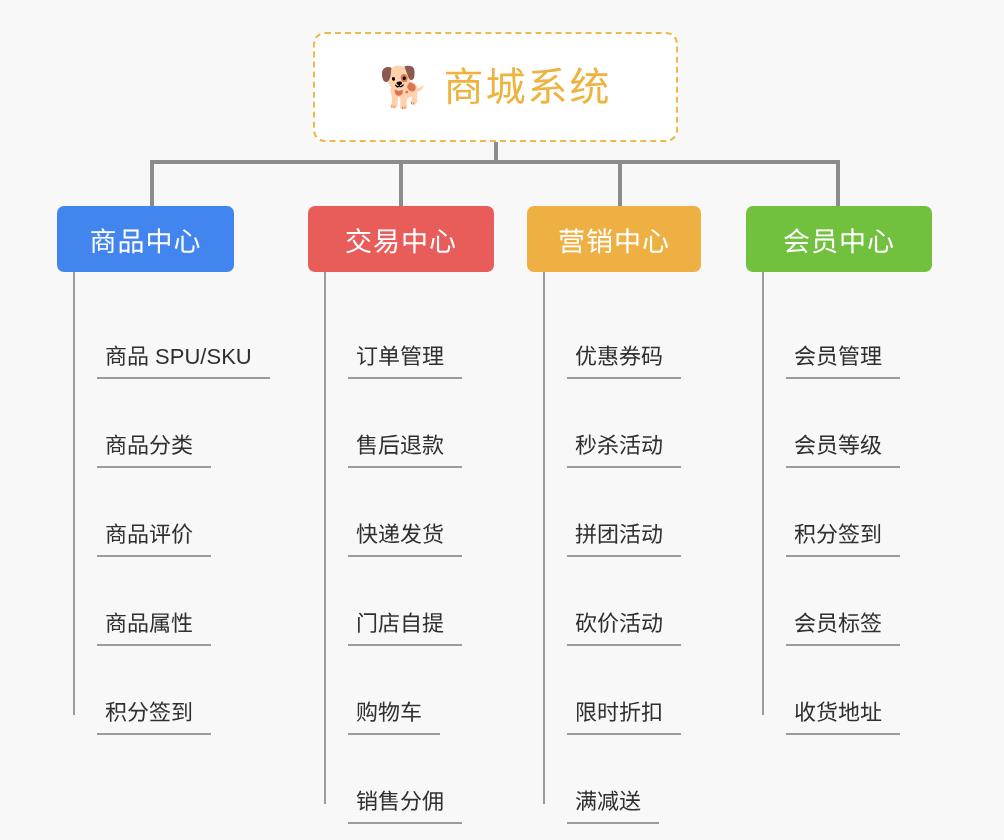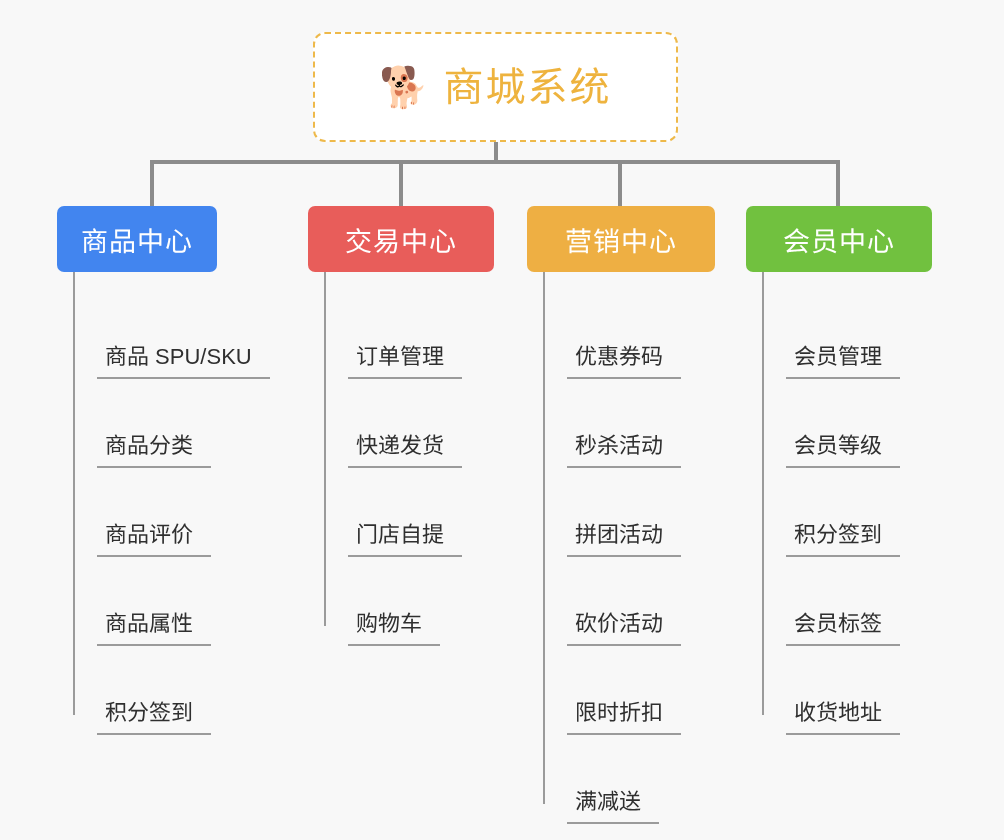--- a/index.html
+++ b/index.html
@@ -126,23 +126,23 @@
     padding-left: 8px;
     padding-right: 18px;
   }
 
   
   .col-0 { left: 57px;  }
   .col-1 { left: 308px; }
   .col-2 { left: 527px; }
   .col-3 { left: 746px; }
 
-  .col-0 .cat-header { width: 160px; }
+  .col-0 .cat-header { width: 177px; }
   .col-1 .cat-header { width: 186px; }
-  .col-2 .cat-header { width: 188px; }
+  .col-2 .cat-header { width: 174px; }
   .col-3 .cat-header { width: 186px; }
 </style>
 </head>
 <body style="background: rgb(248, 248, 248);">
 
 <div id="mindmap">
 
   <div class="root-node" style="border-color: rgb(238, 185, 74); background: rgb(255, 255, 255);">
     <span class="root-emoji">🐕</span>
     <span class="root-title" style="color: rgb(238, 179, 62);">商城系统</span>
@@ -182,27 +182,33 @@
   <div class="column col-1">
     <div class="cat-header" style="background: rgb(232, 93, 90);">
       <span>交易中心</span>
     </div>
     <div class="leaf-wrap">
       <div class="leaf-trunk"></div>
       <div class="leaf-item">
         <span class="leaf-label">订单管理</span>
       </div>
       <div class="leaf-item">
+        <span class="leaf-label">售后退款</span>
+      </div>
+      <div class="leaf-item">
         <span class="leaf-label">快递发货</span>
       </div>
       <div class="leaf-item">
         <span class="leaf-label">门店自提</span>
       </div>
       <div class="leaf-item">
         <span class="leaf-label">购物车</span>
+      </div>
+      <div class="leaf-item">
+        <span class="leaf-label">销售分佣</span>
       </div>
     </div>
   </div>
 
   <div class="column col-2">
     <div class="cat-header" style="background: rgb(238, 175, 67);">
       <span>营销中心</span>
     </div>
     <div class="leaf-wrap">
       <div class="leaf-trunk"></div>

